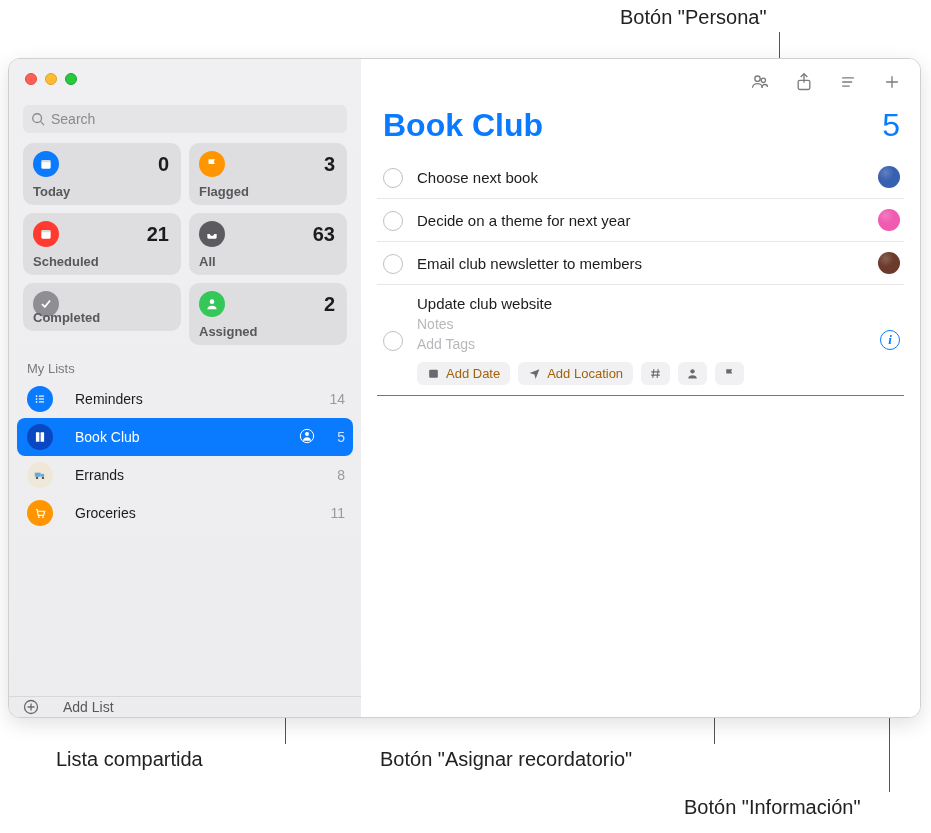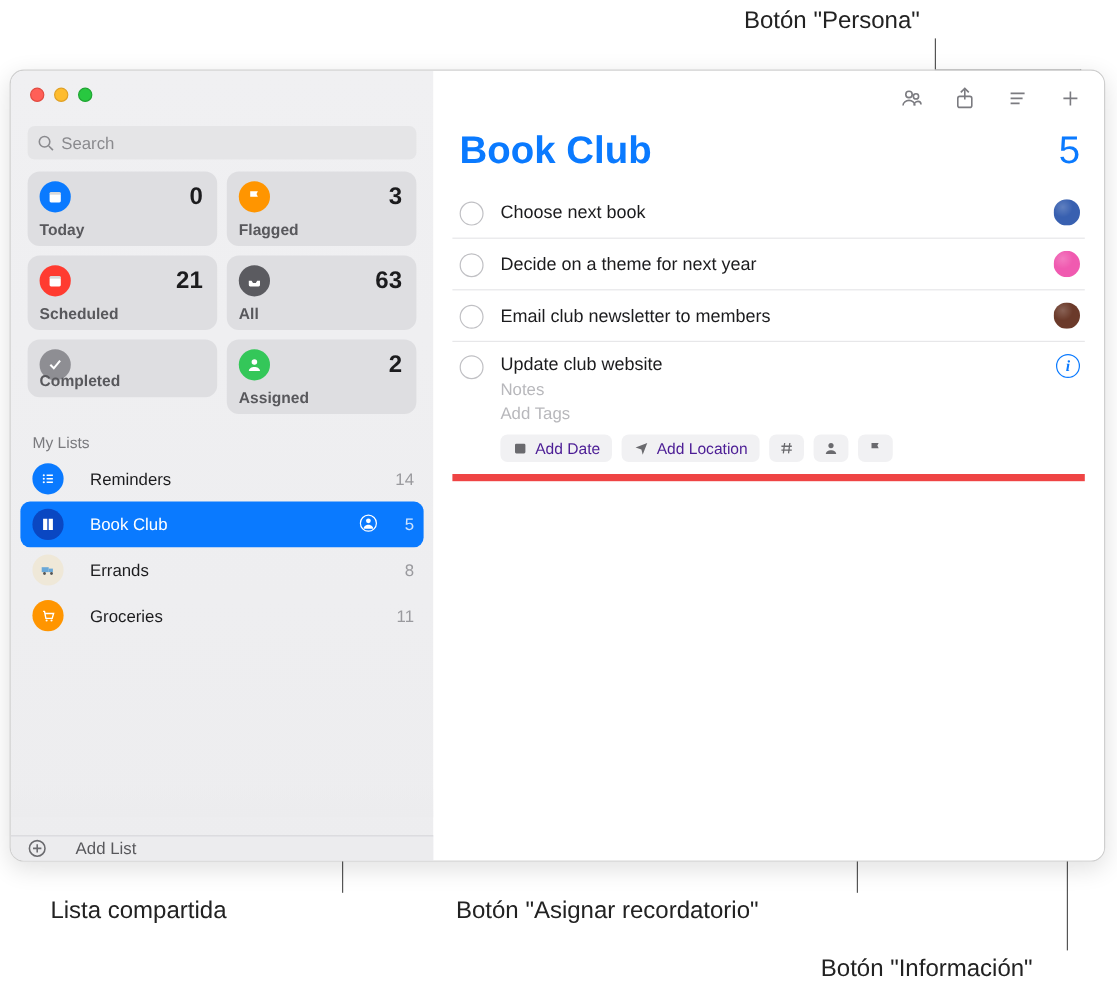--- a/index.html
+++ b/index.html
@@ -152,21 +152,21 @@
   }
   .header h1 { font-size:32px; font-weight:700; color:#0a7aff;}
   .header .big-count { font-size:32px; font-weight:400; color:#0a7aff;}
   .items { padding: 6px 16px 0 16px; }
   .reminder {
     display:flex; align-items:center; gap:14px;
     padding:10px 4px 10px 6px;
     border-bottom:1px solid #e7e7e9;
     font-size:15px; color:#1c1c1e;
   }
-  .reminder.editing { border-bottom:6px solid #ef4444; align-items:flex-start; padding-top:10px;}
+  .reminder.editing { border-bottom:1px solid #ef4444; align-items:center; padding-top:10px;}
   .radio {
     width:20px;height:20px;border-radius:50%;
     border:1.6px solid #c0c0c4; flex-shrink:0; cursor:pointer;
     margin-top:1px;
   }
   .reminder .title { flex:1; }
   .avatar {
     width:22px;height:22px;border-radius:50%; flex-shrink:0;
     background:#ccc; display:block;
   }
@@ -175,31 +175,31 @@
     border:1.6px solid #0a7aff; color:#0a7aff;
     display:flex;align-items:center;justify-content:center;
     font-style:italic; font-family:Georgia,serif; font-size:13px;
     cursor:pointer; font-weight:600;
   }
   .editing-body { flex:1; display:flex; flex-direction:column; gap:4px;}
   .editing-body .placeholder { color:#b8b8bc; font-size:14px; }
   .chips { display:flex; gap:8px; margin-top:6px; flex-wrap:wrap;}
   .chip {
     background:#f1f1f3; border-radius:6px;
-    padding:4px 10px; font-size:13px; color:#4c1d95;
+    padding:4px 10px; font-size:13px; color:#a16207;
     display:flex; align-items:center; gap:6px; cursor:pointer;
   }
   .chip.iconly { padding:4px 8px;}
   .chip svg { width:13px;height:13px; fill:#6a6a6e;}
 </style>
 </head>
 <body>
 
 <div class="callout" style="left:620px; top:6px;">Botón "Persona"</div>
-<div class="callout" style="left:42px; top:748px;">Lista compartida</div>
+<div class="callout" style="left:56px; top:748px;">Lista compartida</div>
 <div class="callout" style="left:380px; top:748px;">Botón "Asignar recordatorio"</div>
 <div class="callout" style="left:684px; top:796px;">Botón "Información"</div>
 
 <div class="callout-line" style="left:779px; top:32px; width:1px; height:26px;"></div>
 <div class="callout-line" style="left:779px; top:58px; width:122px; height:1px;"></div>
 <div class="callout-line" style="left:900px; top:58px; width:1px; height:256px;"></div>
 
 <div class="callout-line" style="left:285px; top:648px; width:1px; height:96px;"></div>
 <div class="callout-line" style="left:714px; top:534px; width:1px; height:210px;"></div>
 <div class="callout-line" style="left:889px; top:456px; width:1px; height:336px;"></div>

